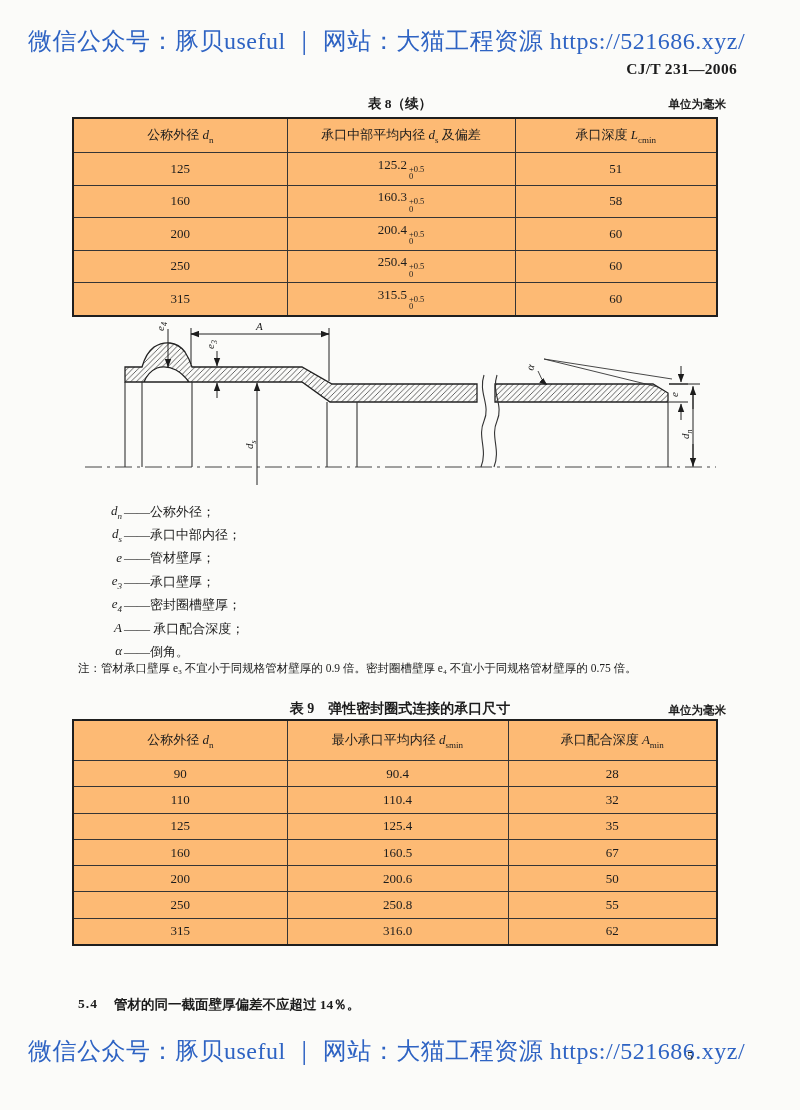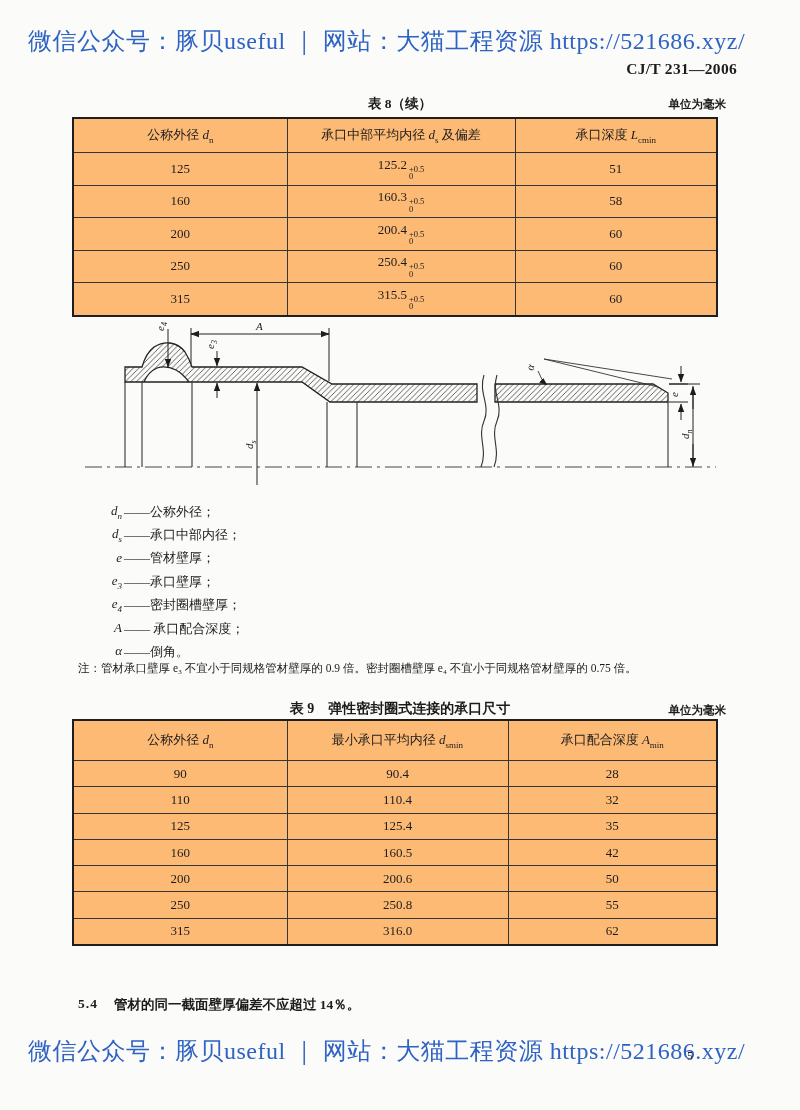--- a/index.html
+++ b/index.html
@@ -253,21 +253,21 @@
           <td>32</td>
         </tr>
       <tr>
           <td>125</td>
           <td>125.4</td>
           <td>35</td>
         </tr>
       <tr>
           <td>160</td>
           <td>160.5</td>
-          <td>42</td>
+          <td>67</td>
         </tr>
       <tr>
           <td>200</td>
           <td>200.6</td>
           <td>50</td>
         </tr>
       <tr>
           <td>250</td>
           <td>250.8</td>
           <td>55</td>

